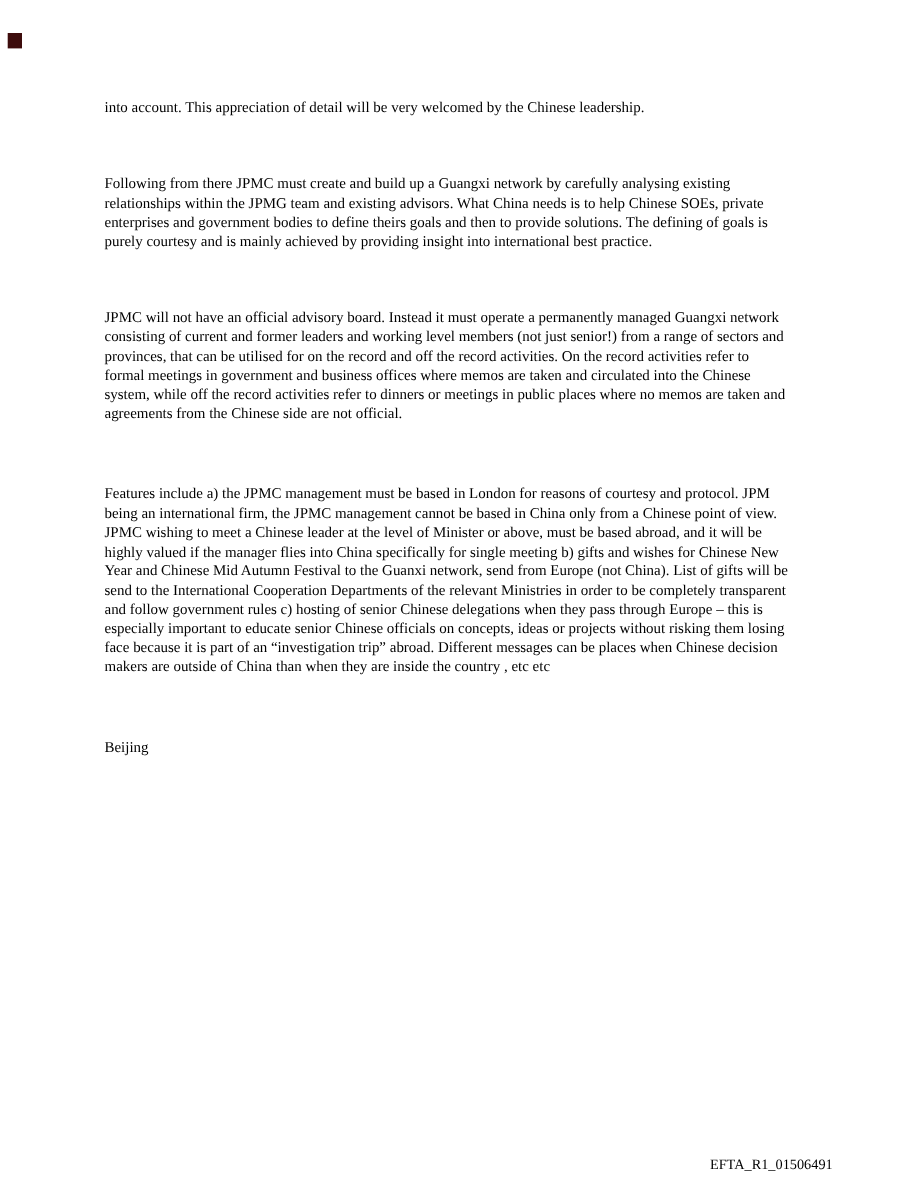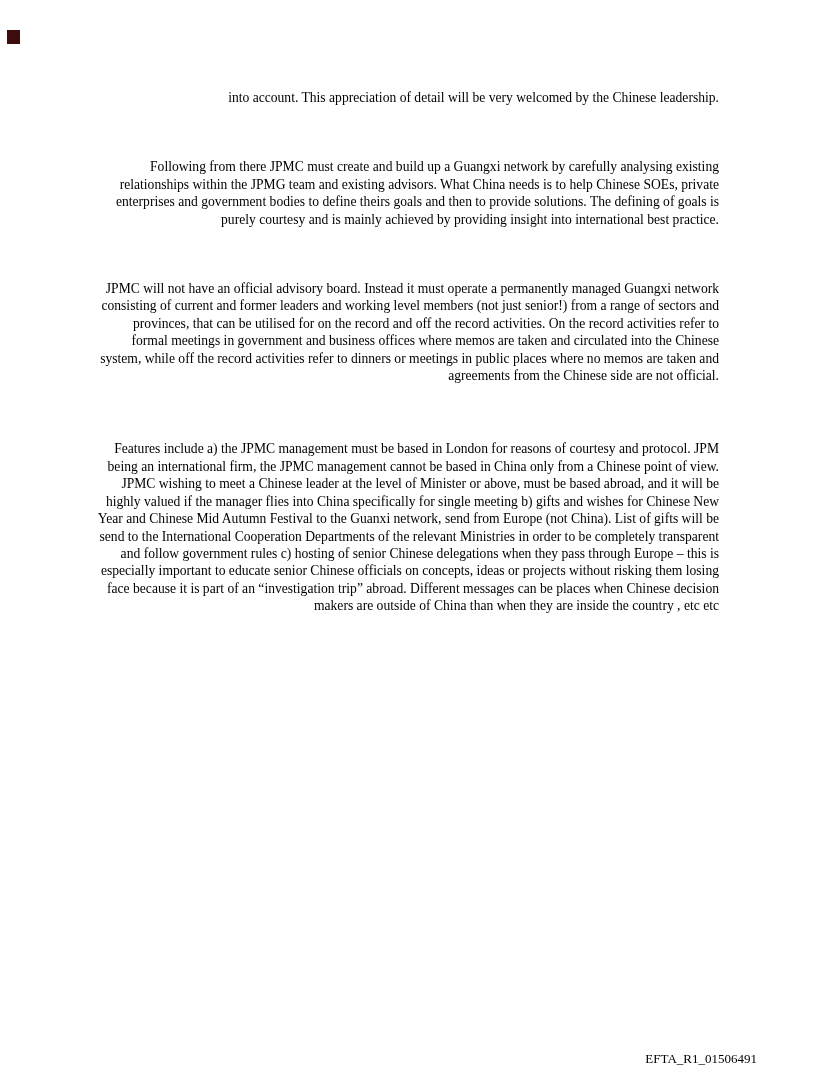--- a/index.html
+++ b/index.html
@@ -28,21 +28,21 @@
     height: 14px;
     background: #3d0c0c;
   }
   .content {
     position: absolute;
     left: 95px;
     top: 89px;
     width: 624px;
     font-size: 13.6px;
     line-height: 17.4px;
-    text-align: right;
+    text-align: left;
   }
   .para {
     margin: 0 0 52px 0;
   }
   .para.tight-top { margin-top: 0; }
   .para.gap-lg { margin-bottom: 56px; }
   .bates {
     position: absolute;
     right: 59px;
     bottom: 6px;
@@ -56,17 +56,18 @@
 
 <div class="page">
 
   <div class="corner-mark"></div>
 
   <div class="content">
     <p class="para tight-top">into account. This appreciation of detail will be very welcomed by the Chinese leadership.</p>
     <p class="para">Following from there JPMC must create and build up a Guangxi network by carefully analysing existing relationships within the JPMG team and existing advisors.  What China needs is to help Chinese SOEs, private enterprises and government bodies to define theirs goals and then to provide solutions. The defining of goals is purely courtesy and is mainly achieved by providing insight into international best practice.</p>
     <p class="para gap-lg">JPMC will not have an official advisory board. Instead it must operate a permanently managed Guangxi network consisting of current and former leaders and working level members (not just senior!) from a range of sectors and provinces, that can be utilised for on the record and off the record activities. On the record activities refer to formal meetings in government and business offices where memos are taken and circulated into the Chinese system, while off the record activities refer to dinners or meetings in public places where no memos are taken and agreements from the Chinese side are not official.</p>
     <p class="para gap-lg">Features include a) the JPMC management must be based in London for reasons of courtesy and protocol. JPM being an international firm, the JPMC management cannot be based in China only from a Chinese point of view. JPMC wishing to meet a Chinese leader at the level of Minister or above, must be based abroad, and it will be highly valued if the manager flies into China specifically for single meeting b) gifts and wishes for Chinese New Year and Chinese Mid Autumn Festival to the Guanxi network, send from Europe (not China). List of gifts will be send to the International Cooperation Departments of the relevant Ministries in order to be completely transparent and follow government rules c) hosting of senior Chinese delegations when they pass through Europe – this is especially important to educate senior Chinese officials on concepts, ideas or projects without risking them losing face because it is part of an “investigation trip” abroad. Different messages can be places when Chinese decision makers are outside of China than when they are inside the country , etc etc</p>
+    <p class="para">Beijing</p>
   </div>
 
   <div class="bates">EFTA_R1_01506491</div>
 
 </div>
 
 </body></html>

